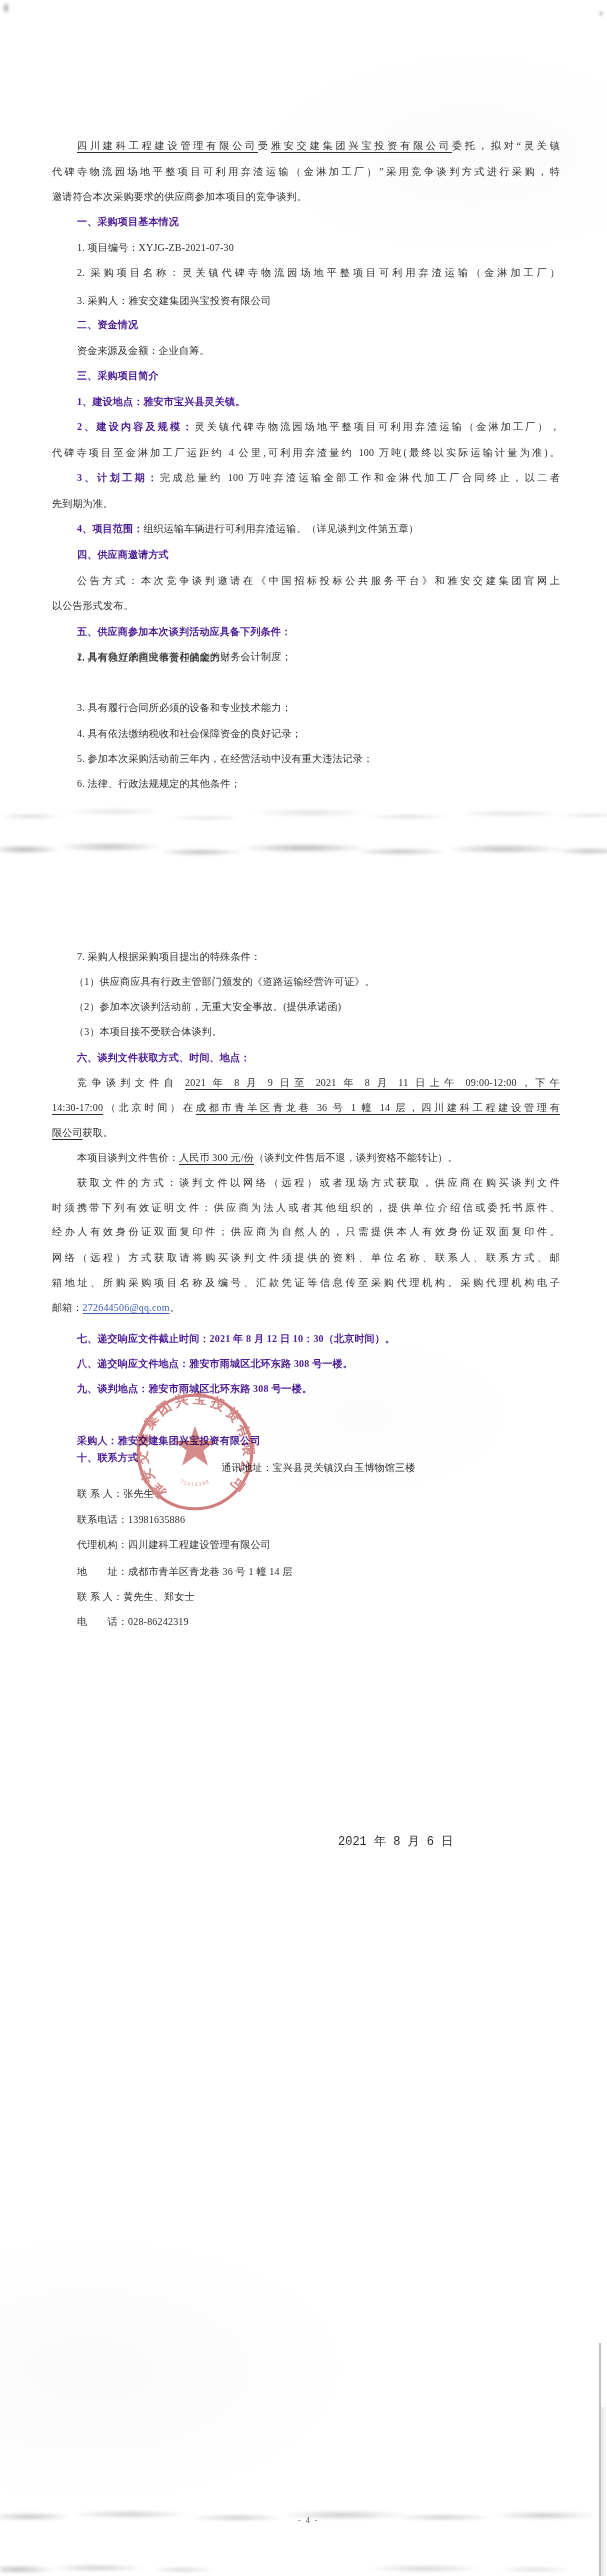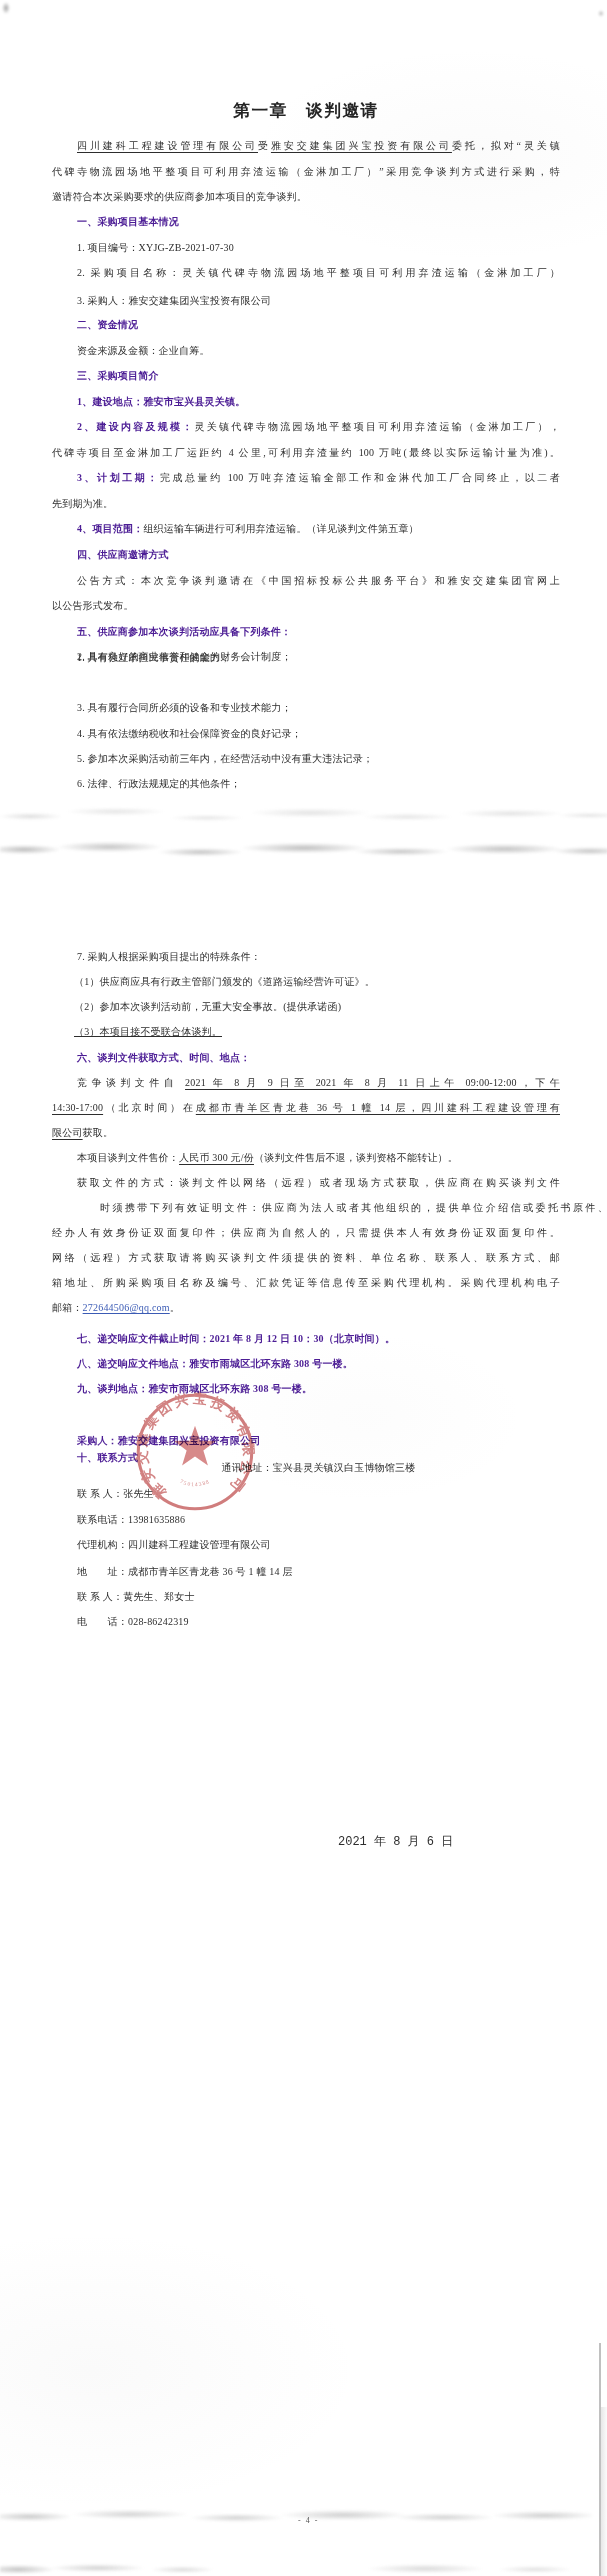--- a/index.html
+++ b/index.html
@@ -75,21 +75,20 @@
     background:radial-gradient(closest-side, rgba(120,120,120,.5), transparent);filter:blur(0.8px);}
 </style>
 </head>
 <body>
 
 <div class="scan">
 
   <div class="speck-tl"></div>
   <div class="speck-tr"></div>
 
-  <div class="doc-title">第一章　谈判邀请</div>
 
   <div>
       <div class="line just" style="top: 137px; padding-left: 25px;"><span class="run-u">四川建科工程建设管理有限公司</span><span>受</span><span class="run-u">雅安交建集团兴宝投资有限公司</span><span>委托，拟对“灵关镇</span></div>
       <div class="line just" style="top: 163px;"><span>代碑寺物流园场地平整项目可利用弃渣运输（金淋加工厂）”采用竞争谈判方式进行采购，特</span></div>
       <div class="line" style="top: 188px;"><span>邀请符合本次采购要求的供应商参加本项目的竞争谈判。</span></div>
       <div class="line bold" style="top: 213px; padding-left: 25px;"><span>一、采购项目基本情况</span></div>
       <div class="line" style="top: 239px; padding-left: 25px;"><span>1. 项目编号：XYJG-ZB-2021-07-30</span></div>
       <div class="line just" style="top: 264px; padding-left: 25px;"><span>2. 采购项目名称：灵关镇代碑寺物流园场地平整项目可利用弃渣运输（金淋加工厂）</span></div>
       <div class="line" style="top: 292px; padding-left: 25px;"><span>3. 采购人：雅安交建集团兴宝投资有限公司</span></div>
       <div class="line bold" style="top: 316px; padding-left: 25px;"><span>二、资金情况</span></div>
@@ -107,29 +106,29 @@
       <div class="line bold" style="top: 623px; padding-left: 25px;"><span>五、供应商参加本次谈判活动应具备下列条件：</span></div>
       <div class="line" style="top: 649px; padding-left: 25px;"><span>1. 具有独立承担民事责任的能力；</span></div>
       <div class="line" style="top: 648px; padding-left: 25px;"><span>2. 具有良好的商业信誉和健全的财务会计制度；</span></div>
       <div class="line" style="top: 699px; padding-left: 25px;"><span>3. 具有履行合同所必须的设备和专业技术能力；</span></div>
       <div class="line" style="top: 725px; padding-left: 25px;"><span>4. 具有依法缴纳税收和社会保障资金的良好记录；</span></div>
       <div class="line" style="top: 750px; padding-left: 25px;"><span>5. 参加本次采购活动前三年内，在经营活动中没有重大违法记录；</span></div>
       <div class="line" style="top: 775px; padding-left: 25px;"><span>6. 法律、行政法规规定的其他条件；</span></div>
       <div class="line" style="top: 948px; padding-left: 25px;"><span>7. 采购人根据采购项目提出的特殊条件：</span></div>
       <div class="line" style="top: 973px; padding-left: 22px;"><span>（1）供应商应具有行政主管部门颁发的《道路运输经营许可证》。</span></div>
       <div class="line" style="top: 998px; padding-left: 22px;"><span>（2）参加本次谈判活动前，无重大安全事故。(提供承诺函)</span></div>
-      <div class="line" style="top: 1023px; padding-left: 22px; text-decoration: underline;"><span>（3）本项目接不受联合体谈判。</span></div>
+      <div class="line" style="top: 1023px; padding-left: 22px;"><span>（3）本项目接不受联合体谈判。</span></div>
       <div class="line bold" style="top: 1049px; padding-left: 25px;"><span>六、谈判文件获取方式、时间、地点：</span></div>
       <div class="line just" style="top: 1074px; padding-left: 25px;"><span>竞争谈判文件自 </span><span class="run-u">2021 年 8 月 9 日至 2021 年 8 月 11 日上午 09:00-12:00，下午</span></div>
       <div class="line just" style="top: 1099px;"><span class="run-u">14:30-17:00</span><span>（北京时间）在</span><span class="run-u">成都市青羊区青龙巷 36 号 1 幢 14 层，四川建科工程建设管理有</span></div>
       <div class="line" style="top: 1124px;"><span class="run-u">限公司</span><span>获取。</span></div>
       <div class="line" style="top: 1149px; padding-left: 25px;"><span>本项目谈判文件售价：</span><span class="run-u">人民币 300 元/份</span><span>（谈判文件售后不退，谈判资格不能转让）。</span></div>
       <div class="line just" style="top: 1174px; padding-left: 25px;"><span>获取文件的方式：谈判文件以网络（远程）或者现场方式获取，供应商在购买谈判文件</span></div>
-      <div class="line just" style="top: 1199px; margin-left: 48px;"><span>时须携带下列有效证明文件：供应商为法人或者其他组织的，提供单位介绍信或委托书原件、</span></div>
-      <div class="line just" style="top: 1224px;"><span>经办人有效身份证双面复印件；供应商为自然人的，只需提供本人有效身份证双面复印件。</span></div>
+      <div class="line just" style="top: 1199px;"><span>时须携带下列有效证明文件：供应商为法人或者其他组织的，提供单位介绍信或委托书原件、</span></div>
+      <div class="line just" style="top: 1224px; font-family: Liberation Mono, monospace;"><span>经办人有效身份证双面复印件；供应商为自然人的，只需提供本人有效身份证双面复印件。</span></div>
       <div class="line just" style="top: 1249px;"><span>网络（远程）方式获取请将购买谈判文件须提供的资料、单位名称、联系人、联系方式、邮</span></div>
       <div class="line just" style="top: 1274px;"><span>箱地址、所购采购项目名称及编号、汇款凭证等信息传至采购代理机构。采购代理机构电子</span></div>
       <div class="line" style="top: 1299px;"><span>邮箱：</span><a class="email-run" href="#">272644506@qq.com</a><span>。</span></div>
       <div class="line bold" style="top: 1330px; padding-left: 25px;"><span>七、递交响应文件截止时间：2021 年 8 月 12 日 10：30（北京时间）。</span></div>
       <div class="line bold" style="top: 1355px; padding-left: 25px;"><span>八、递交响应文件地点：雅安市雨城区北环东路 308 号一楼。</span></div>
       <div class="line bold" style="top: 1380px; padding-left: 25px;"><span>九、谈判地点：雅安市雨城区北环东路 308 号一楼。</span></div>
       <div class="line bold" style="top: 1405px; padding-left: 25px; margin-top: 44px;"><span>十、联系方式</span></div>
       <div class="line bold" style="top: 1432px; padding-left: 25px;"><span>采购人：雅安交建集团兴宝投资有限公司</span></div>
       <div class="line" style="top: 1459px; padding-left: 25px; text-align: center;"><span>通讯地址：宝兴县灵关镇汉白玉博物馆三楼</span></div>
       <div class="line" style="top: 1485px; padding-left: 25px;"><span>联 系 人：张先生</span></div>

